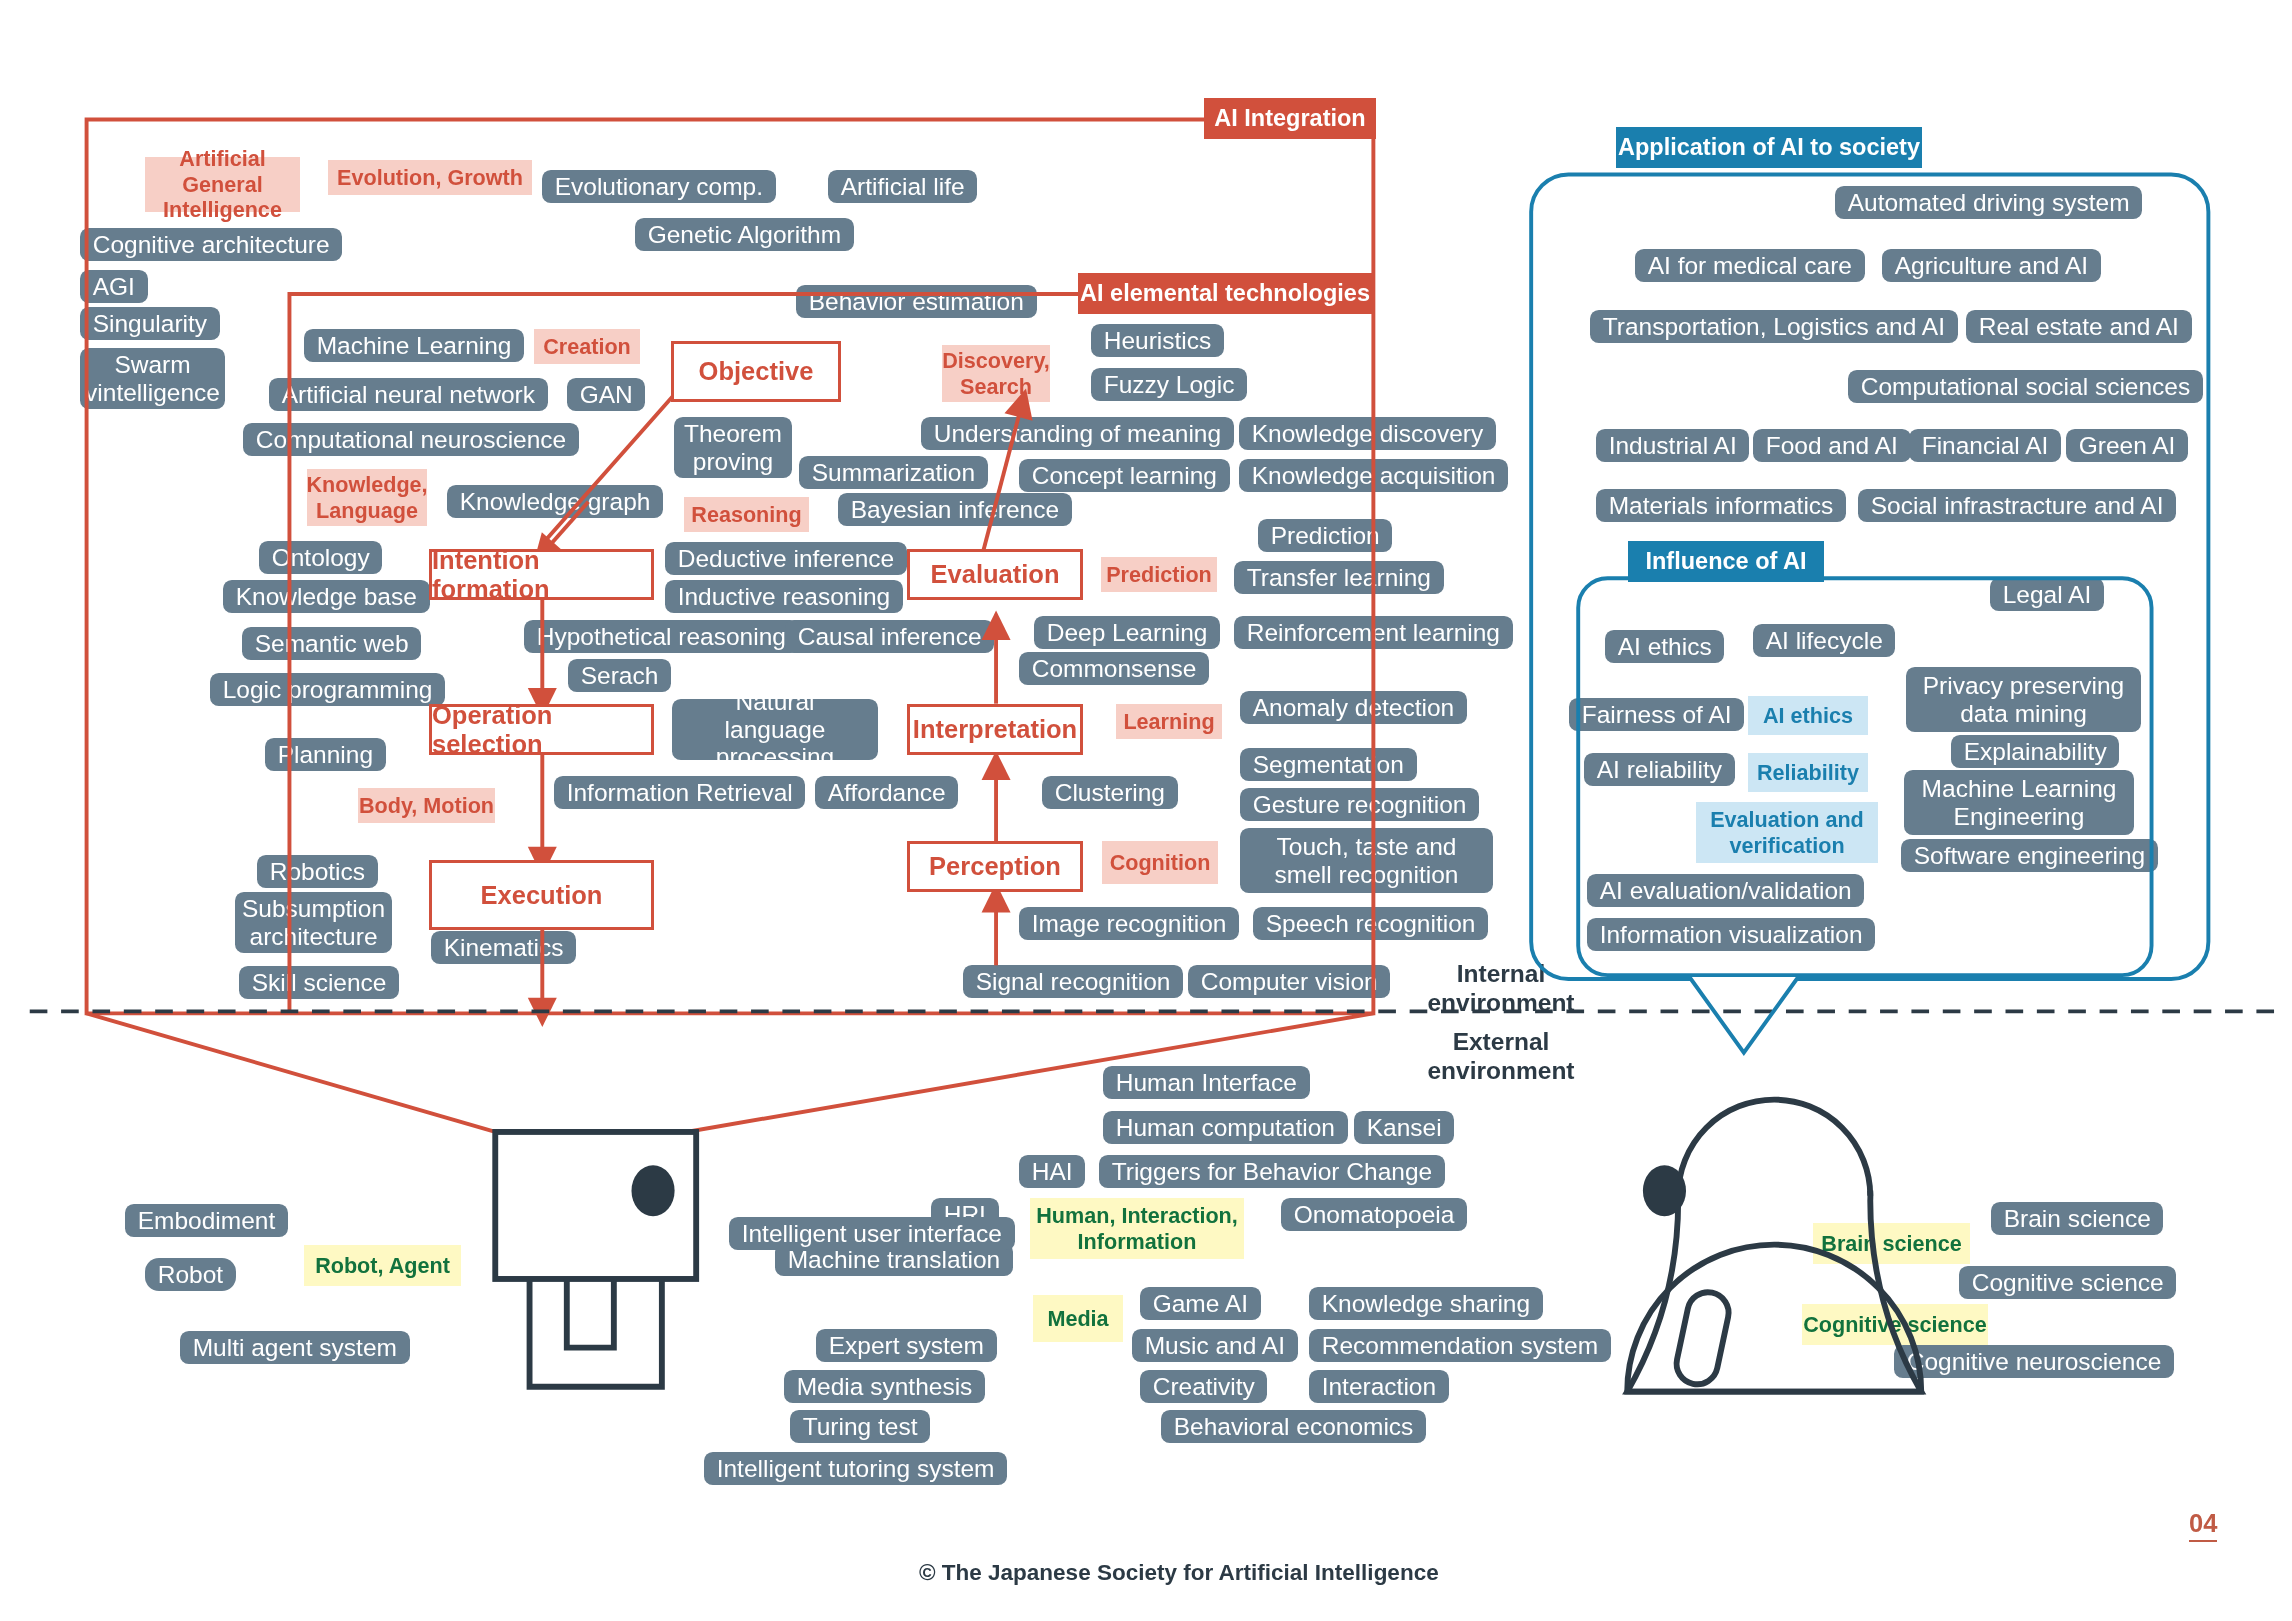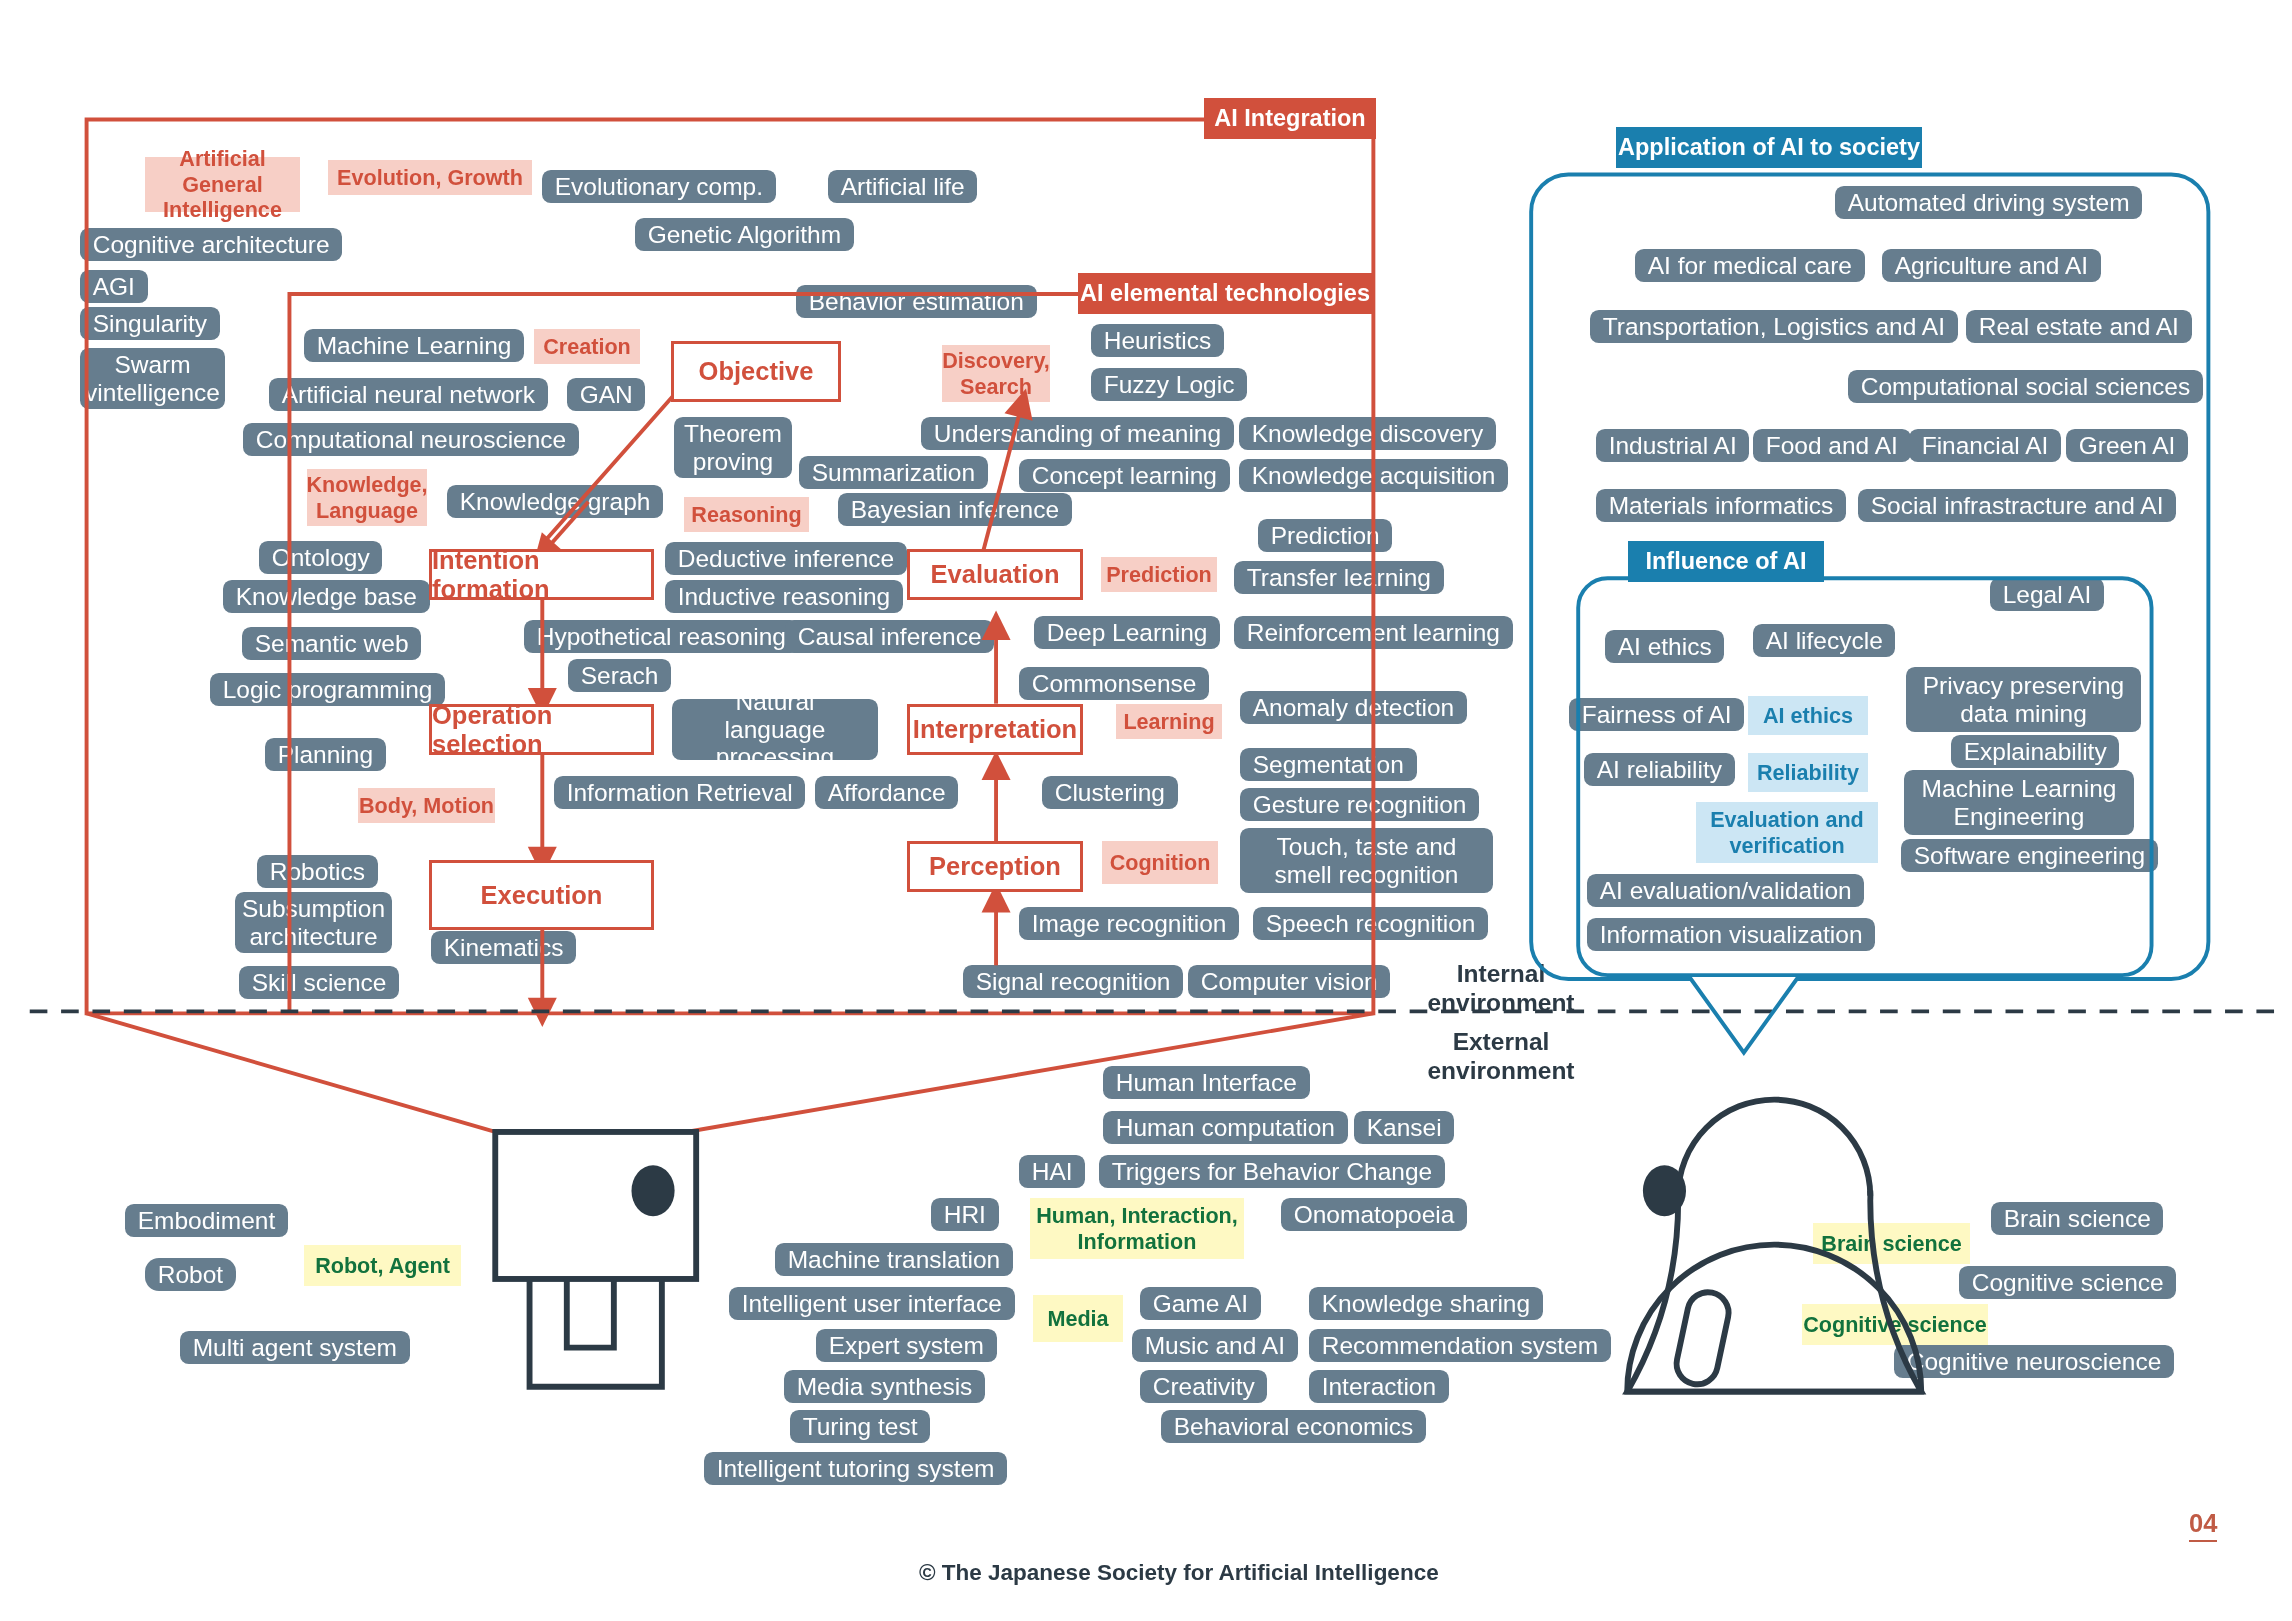--- a/index.html
+++ b/index.html
@@ -170,21 +170,21 @@
   <div class="chip" style="left:665px;top:542px;">Deductive inference</div>
   <div class="chip" style="left:665px;top:580px;">Inductive reasoning</div>
   <div class="chip" style="left:524px;top:620px;">Hypothetical reasoning</div>
   <div class="chip" style="left:785px;top:620px;">Causal inference</div>
   <div class="chip" style="left:568px;top:659px;">Serach</div>
 
   <div class="chip" style="left:1258px;top:519px;">Prediction</div>
   <div class="chip" style="left:1234px;top:561px;">Transfer learning</div>
   <div class="chip" style="left:1034px;top:616px;">Deep Learning</div>
   <div class="chip" style="left:1234px;top:616px;">Reinforcement learning</div>
-  <div class="chip" style="left:1019px;top:667px;">Commonsense</div>
+  <div class="chip" style="left:1019px;top:652px;">Commonsense</div>
 
   <div class="chip" style="left:1240px;top:691px;">Anomaly detection</div>
   <div class="chip" style="left:1240px;top:748px;">Segmentation</div>
   <div class="chip" style="left:1240px;top:788px;">Gesture recognition</div>
   <div class="chip multi" style="left:1240px;top:828px;width:253px;height:65px;">Touch, taste and smell recognition</div>
 
   <div class="chip multi" style="left:672px;top:699px;width:206px;height:61px;">Natural language processing</div>
   <div class="chip" style="left:554px;top:776px;">Information Retrieval</div>
   <div class="chip" style="left:815px;top:776px;">Affordance</div>
   <div class="chip" style="left:1042px;top:776px;">Clustering</div>
@@ -228,21 +228,21 @@
   <div class="chip" style="left:1587px;top:918px;">Information visualization</div>
 
   <div class="chip" style="left:1103px;top:1066px;">Human Interface</div>
   <div class="chip" style="left:1103px;top:1111px;">Human computation</div>
   <div class="chip" style="left:1354px;top:1111px;">Kansei</div>
   <div class="chip" style="left:1019px;top:1155px;">HAI</div>
   <div class="chip" style="left:1099px;top:1155px;">Triggers for Behavior Change</div>
   <div class="chip" style="left:1281px;top:1198px;">Onomatopoeia</div>
   <div class="chip" style="left:931px;top:1198px;">HRI</div>
   <div class="chip" style="left:775px;top:1243px;">Machine translation</div>
-  <div class="chip" style="left:729px;top:1287px;">Intelligent user interface</div>
+  <div class="chip" style="left:729px;top:1217px;">Intelligent user interface</div>
   <div class="chip" style="left:816px;top:1329px;">Expert system</div>
   <div class="chip" style="left:784px;top:1370px;">Media synthesis</div>
   <div class="chip" style="left:790px;top:1410px;">Turing test</div>
   <div class="chip" style="left:704px;top:1452px;">Intelligent tutoring system</div>
   <div class="chip" style="left:1140px;top:1287px;">Game AI</div>
   <div class="chip" style="left:1132px;top:1329px;">Music and AI</div>
   <div class="chip" style="left:1140px;top:1370px;">Creativity</div>
   <div class="chip" style="left:1309px;top:1287px;">Knowledge sharing</div>
   <div class="chip" style="left:1309px;top:1329px;">Recommendation system</div>
   <div class="chip" style="left:1309px;top:1370px;">Interaction</div>

